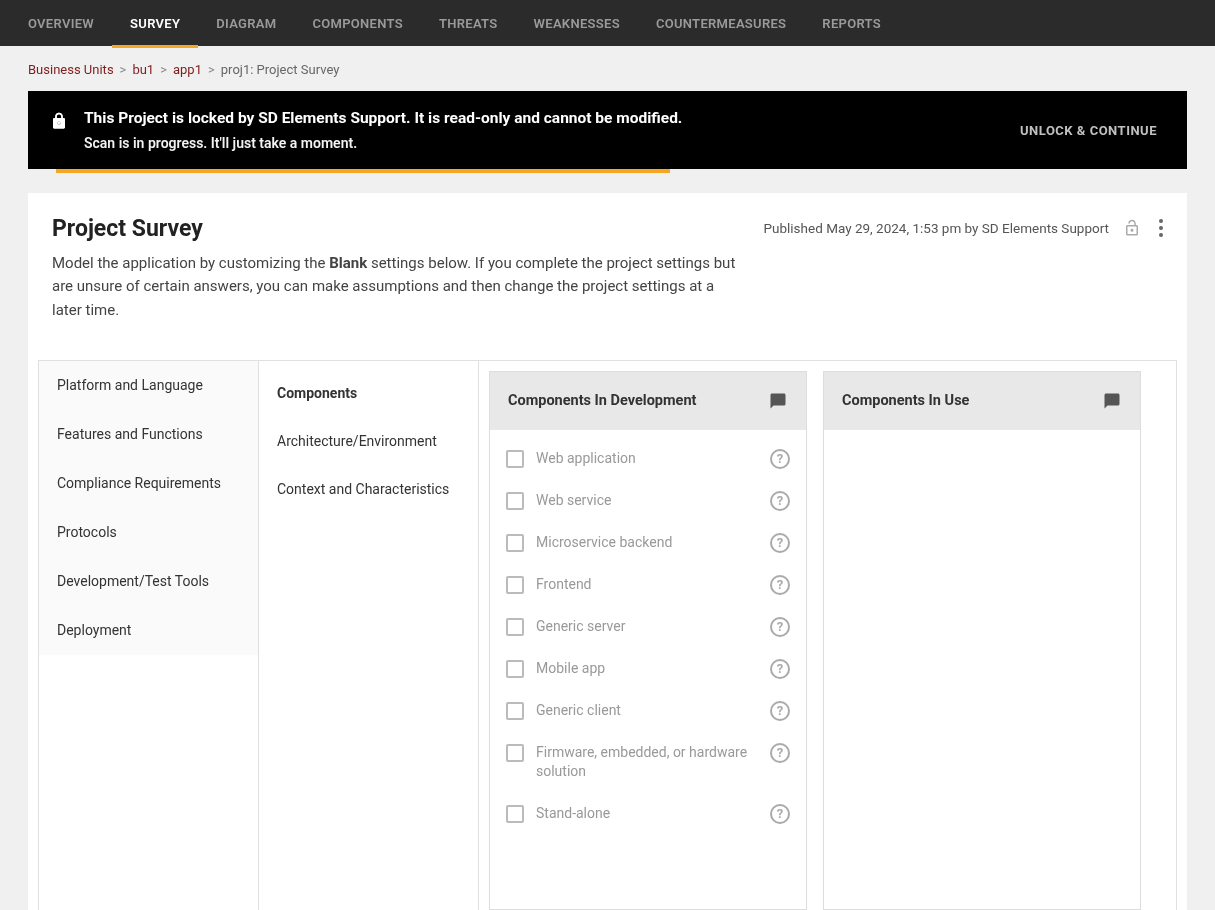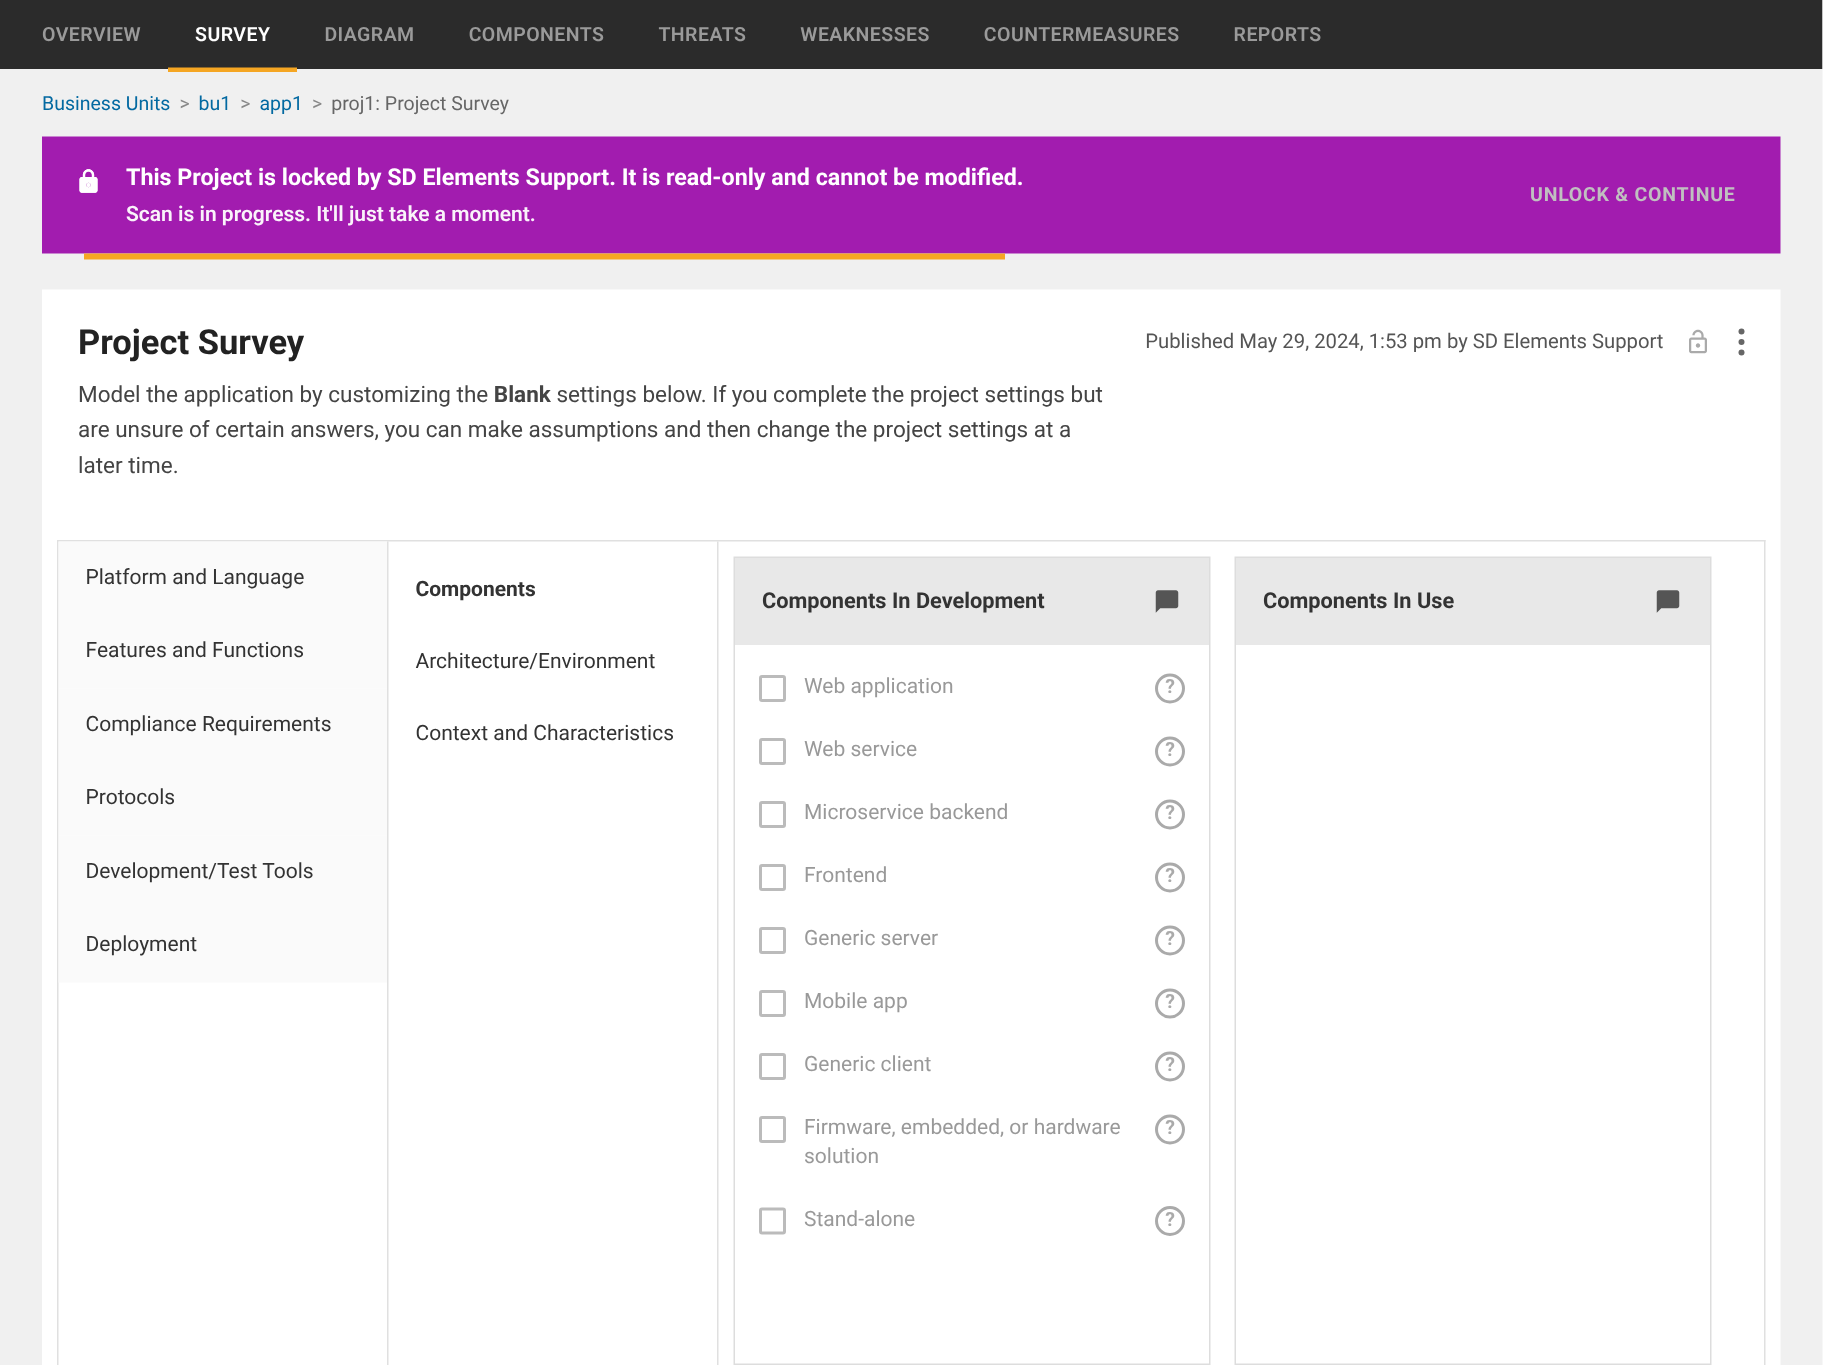--- a/index.html
+++ b/index.html
@@ -35,34 +35,34 @@
       color: #fff;
       border-bottom: 3px solid #f5a623;
       padding-top: 3px;
     }
     .breadcrumb {
       padding: 16px 28px 14px;
       font-size: 13px;
       color: #888;
     }
     .breadcrumb a {
-      color: #0369a1;
+      color: #7f1d1d;
       text-decoration: none;
       cursor: pointer;
     }
     .breadcrumb .sep {
       color: #888;
       margin: 0 6px;
     }
     .breadcrumb .current {
       color: #666;
     }
     .lock-banner {
       margin: 0 28px;
-      background: #a21caf;
+      background: #000000;
       color: #fff;
       padding: 18px 22px;
       position: relative;
       display: flex;
       align-items: flex-start;
       justify-content: space-between;
     }
     .lock-banner-left {
       display: flex;
       align-items: flex-start;

